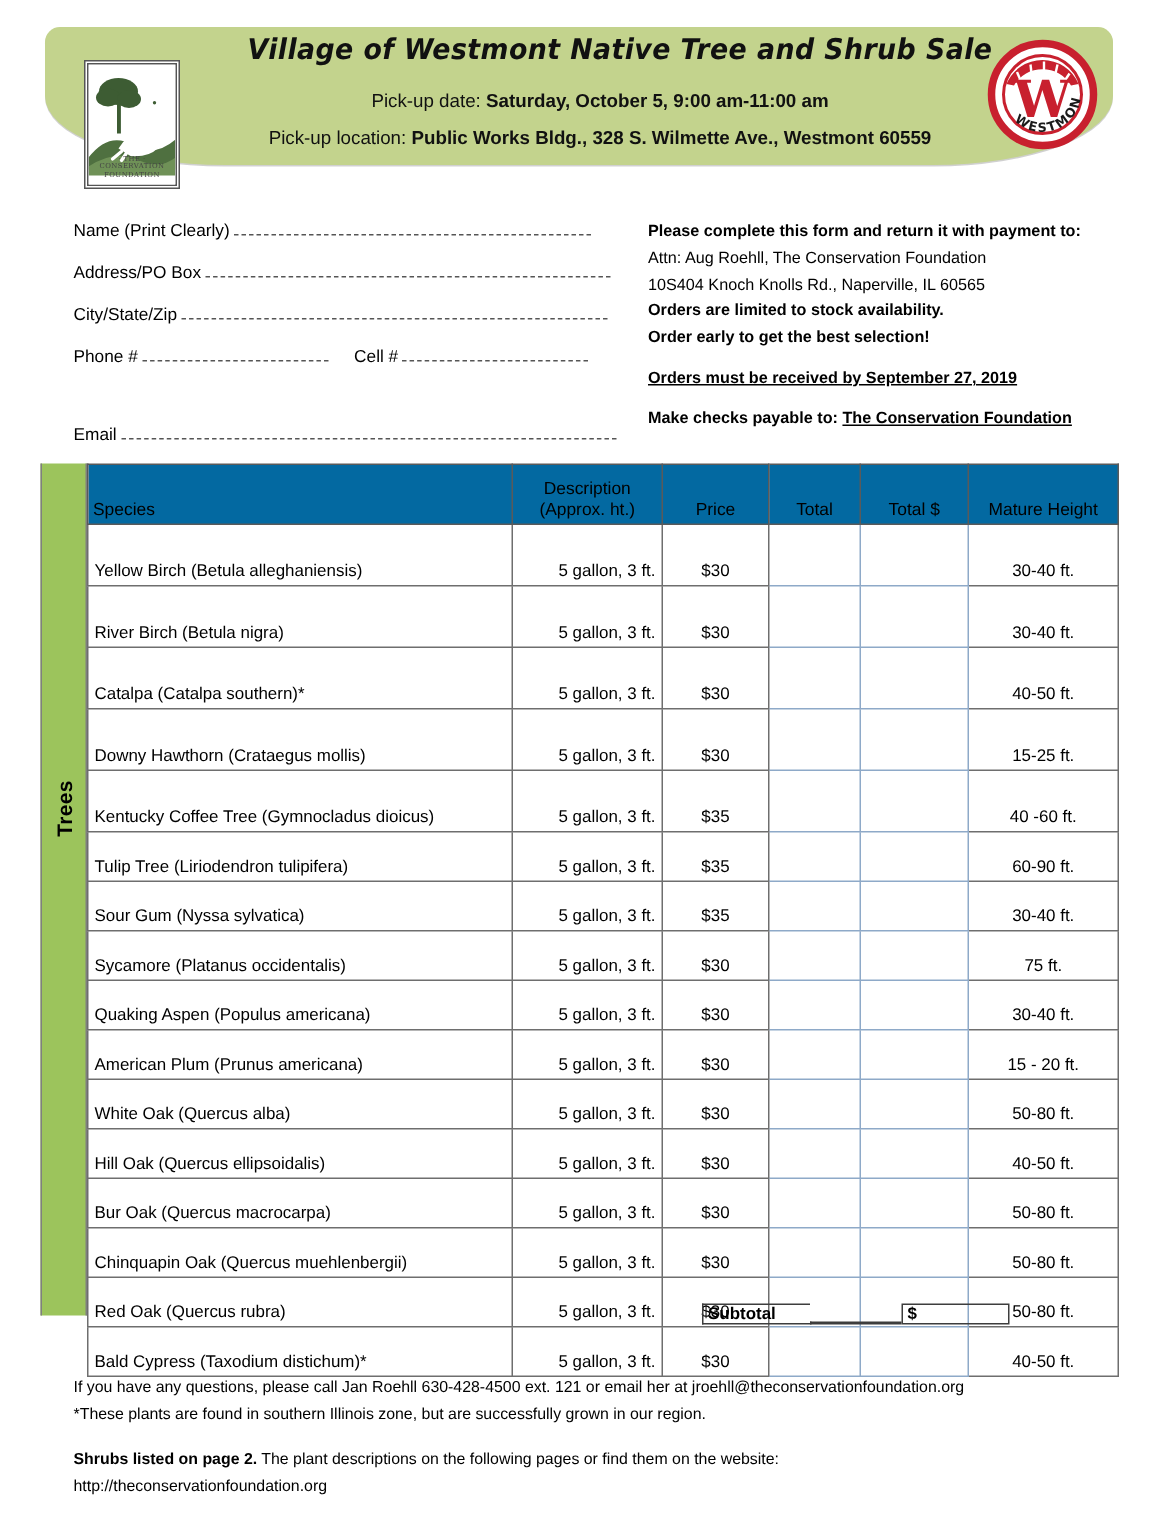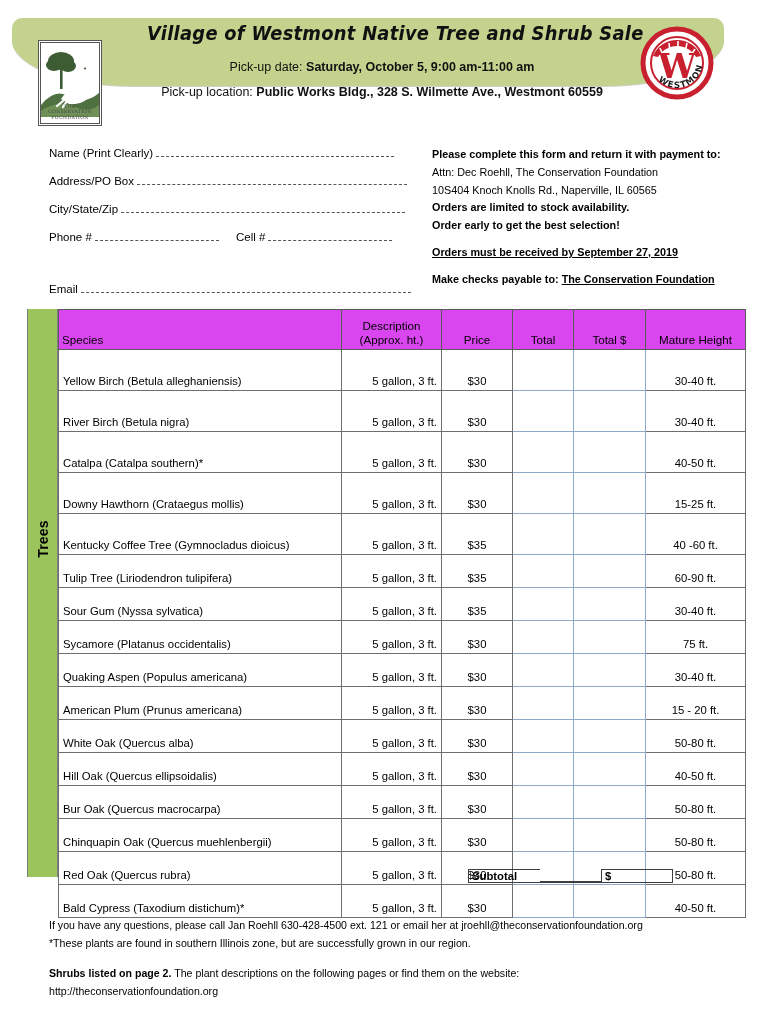--- a/index.html
+++ b/index.html
@@ -13,24 +13,24 @@
     height: 1024px;
     position: relative;
     font-family: "Liberation Sans", sans-serif;
     color: #000000;
     overflow: hidden;
   }
 
   
   .banner-wrap {
     position: absolute;
-    left: 12px;
+    left: 30px;
     top: 18px;
     width: 712px;
-    height: 68px;
+    height: 92px;
   }
   .banner-shape {
     position: absolute;
     inset: 0;
     background: #c3d38d;
     border-radius: 10px 10px 120px 120px / 10px 10px 46px 46px;
     box-shadow: 0 1px 0 rgba(120,120,120,0.35);
   }
   .banner-title {
     position: absolute;
@@ -169,21 +169,21 @@
   table.order td, table.order th {
     border: 1px solid #8ea9c8;
     font-size: 11.3px;
     font-weight: 400;
     padding: 0 4px;
     vertical-align: bottom;
     height: 33px;
     box-sizing: border-box;
   }
   table.order thead th {
-    background: #d946ef;
+    background: #0369a1;
     height: 40px;
     border-color: #5a5a5a;
     border-width: 1px;
     padding-bottom: 3px;
     font-size: 11.6px;
     text-align: center;
     line-height: 13.5px;
   }
   table.order thead th.species-h {
     text-align: left;
@@ -329,21 +329,21 @@
     <span>Phone #</span><span class="dotline" style="width:124px;"></span>
     <span style="margin-left:14px;margin-top:47px;">Cell #</span><span class="dotline" style="width:124px;"></span>
   </div>
   <div class="frow" style="top:136px;left:0;">
     <span>Email</span><span class="dotline" style="width:330px;"></span>
   </div>
 </div>
 
 <div class="form-right">
   <div class="b">Please complete this form and return it with payment to:</div>
-  <div>Attn: Dec Roehll, The Conservation Foundation</div>
+  <div>Attn: Aug Roehll, The Conservation Foundation</div>
   <div>10S404 Knoch Knolls Rd., Naperville, IL 60565</div>
   <div class="b">Orders are limited to stock availability.</div>
   <div class="b">Order early to get the best selection!</div>
   <div class="gap"></div>
   <div class="b u">Orders must be received by September 27, 2019</div>
   <div class="gap"></div>
   <div class="b"><span>Make checks payable to: </span><span class="u">The Conservation Foundation</span></div>
 </div>
 
 <div class="table-area">

